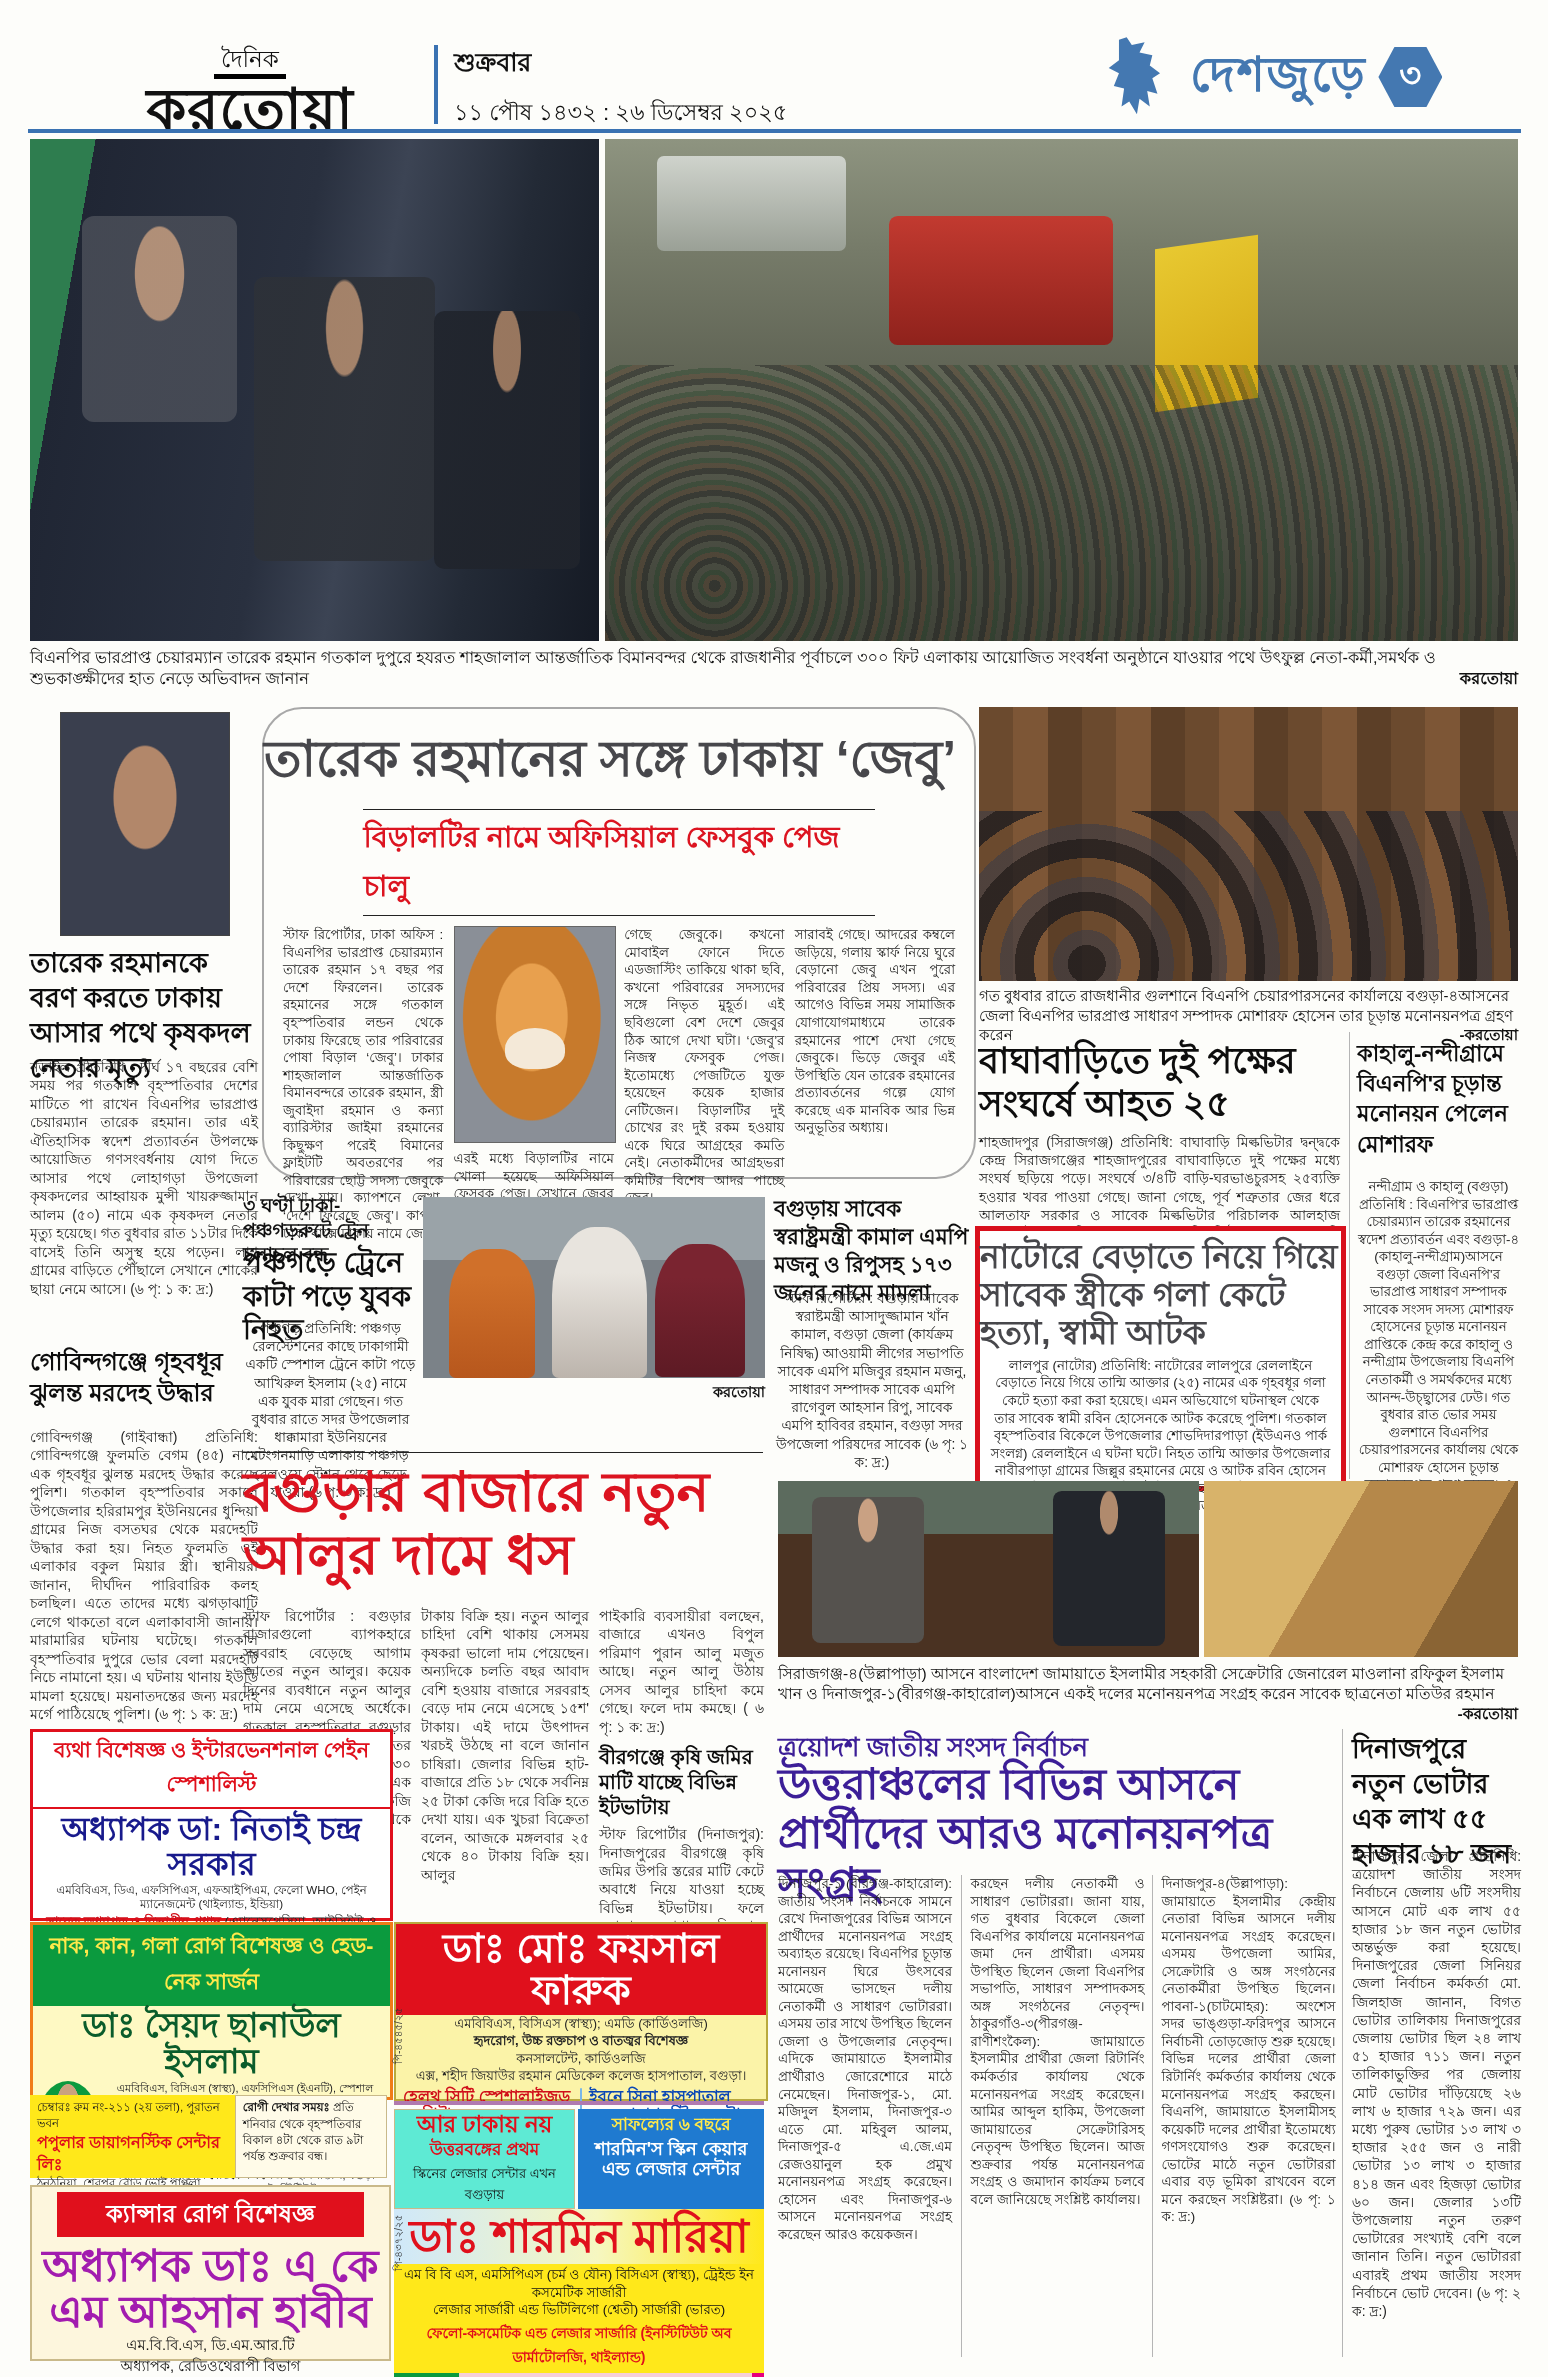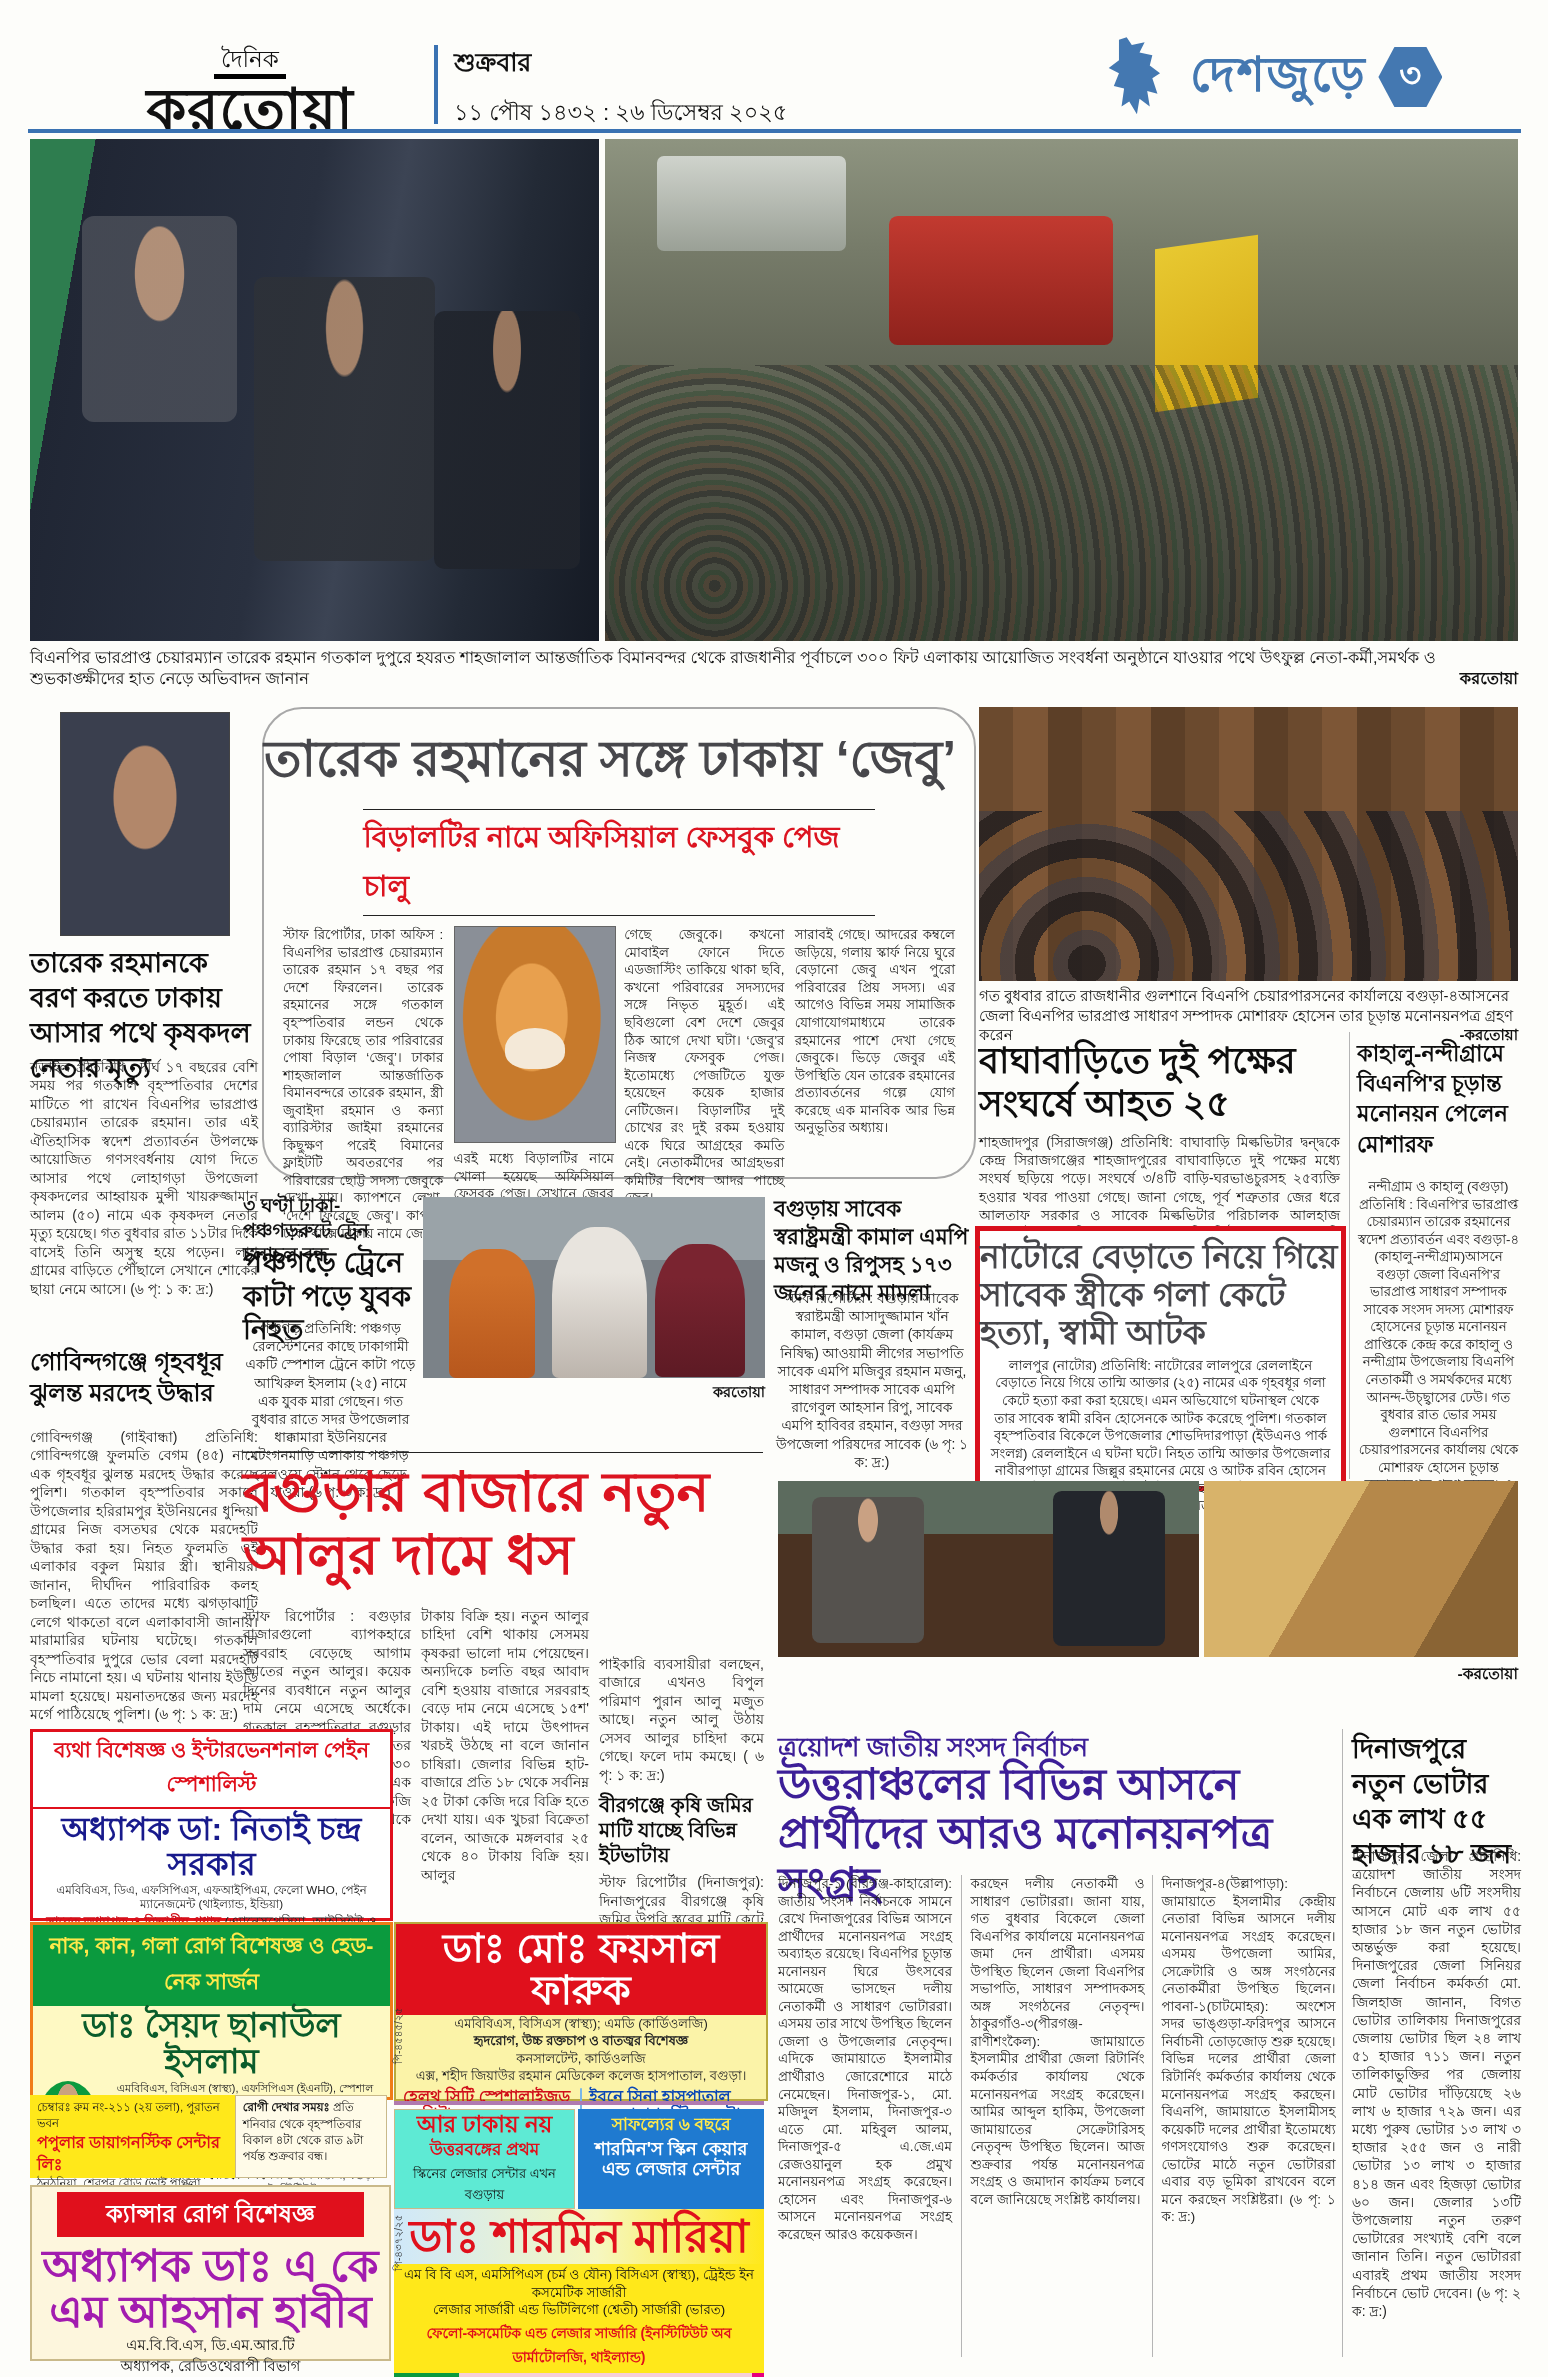--- a/index.html
+++ b/index.html
@@ -173,32 +173,33 @@
     <span class="credit">করতোয়া</span>
   </div>
 
   <div class="abs hl-black ctr" style="left:774px;top:1196px;width:196px;font-size:21.5px;line-height:1.3;">বগুড়ায় সাবেক স্বরাষ্ট্রমন্ত্রী কামাল এমপি মজনু ও রিপুসহ ১৭৩ জনের নামে মামলা</div>
   <div class="abs bodytxt ctr" style="left:774px;top:1290px;width:196px;font-size:13.8px;text-align:center;">স্টাফ রিপোর্টার : বগুড়ায় সাবেক স্বরাষ্টমন্ত্রী আসাদুজ্জামান খাঁন কামাল, বগুড়া জেলা (কার্যক্রম নিষিদ্ধ) আওয়ামী লীগের সভাপতি সাবেক এমপি মজিবুর রহমান মজনু, সাধারণ সম্পাদক সাবেক এমপি রাগেবুল আহসান রিপু, সাবেক এমপি হাবিবর রহমান, বগুড়া সদর উপজেলা পরিষদের সাবেক (৬ পৃ: ১ ক: দ্র:)</div>
 
   <div class="abs hairline" style="left:243px;top:1452px;width:520px;"></div>
   <div class="abs hl-red ctr" style="left:243px;top:1461px;width:520px;font-size:55px;line-height:1.15;">বগুড়ার বাজারে নতুন আলুর দামে ধস</div>
   <div class="abs bodytxt" style="left:243px;top:1607px;width:168px;">স্টাফ রিপোর্টার : বগুড়ার বাজারগুলো ব্যাপকহারে সরবরাহ বেড়েছে আগাম জাতের নতুন আলুর। কয়েক দিনের ব্যবধানে নতুন আলুর দাম নেমে এসেছে অর্ধেকে। গতকাল বৃহস্পতিবার বগুড়ার বাজারে নতুন পাকরি জাতের আলু বিক্রি হয় কেজি প্রতি ৩০ টাকা দরে। কৃষকরা বলছেন এক সপ্তাহ আগেও এই আলু কেজি প্রতি ৬০ টাকার ১৮শ' থেকে ২৫শ'</div>
   <div class="abs bodytxt" style="left:421px;top:1607px;width:168px;height:301px;">টাকায় বিক্রি হয়। নতুন আলুর চাহিদা বেশি থাকায় সেসময় কৃষকরা ভালো দাম পেয়েছেন। অন্যদিকে চলতি বছর আবাদ বেশি হওয়ায় বাজারে সরবরাহ বেড়ে দাম নেমে এসেছে ১৫শ' টাকায়। এই দামে উৎপাদন খরচই উঠছে না বলে জানান চাষিরা। জেলার বিভিন্ন হাট-বাজারে প্রতি ১৮ থেকে সর্বনিম্ন ২৫ টাকা কেজি দরে বিক্রি হতে দেখা যায়। এক খুচরা বিক্রেতা বলেন, আজকে মঙ্গলবার ২৫ থেকে ৪০ টাকায় বিক্রি হয়। আলুর</div>
-  <div class="abs" style="left:599px;top:1607px;width:165px;margin-top:48px;">
+  <div class="abs" style="left:599px;top:1607px;width:165px;">
     <div class="bodytxt">পাইকারি ব্যবসায়ীরা বলছেন, বাজারে এখনও বিপুল পরিমাণ পুরান আলু মজুত আছে। নতুন আলু উঠায় সেসব আলুর চাহিদা কমে গেছে। ফলে দাম কমছে। ( ৬ পৃ: ১ ক: দ্র:)</div>
     <div class="hl-black ctr" style="font-size:20px;line-height:1.25;margin:8.6px 0 5.2px;">বীরগঞ্জে কৃষি জমির মাটি যাচ্ছে বিভিন্ন ইটভাটায়</div>
     <div class="bodytxt">স্টাফ রিপোর্টার (দিনাজপুর): দিনাজপুরের বীরগঞ্জে কৃষি জমির উপরি স্তরের মাটি কেটে অবাধে নিয়ে যাওয়া হচ্ছে বিভিন্ন ইটভাটায়। ফলে মুনাফার আশায় দিন-রাত কৃষিজমি থেকে মাটি কেটে বিক্রি করছেন জমির মালিকরা। এতে কমছে ফসলি জমির উর্বরা স্তরের মাটি (৬ পৃ: ১ ক: দ্র:)</div>
   </div>
 
   <div class="abs photo" style="left:778px;top:1481px;width:421px;height:176px;background:linear-gradient(180deg,#5c6b5e 0 30%,#4a3222 30% 100%);">
     <div class="abs" style="left:34px;top:15.5px;width:112px;height:146px;background:radial-gradient(ellipse at 50% 16%,#c9a183 0 12%,#55524e 13% 100%);border-radius:8.6px;"></div>
     <div class="abs" style="left:275px;top:10.3px;width:112px;height:155px;background:radial-gradient(ellipse at 50% 14%,#b08a6d 0 11%,#23262c 12% 100%);border-radius:8.6px;"></div>
   </div>
   <div class="abs photo" style="left:1204px;top:1481px;width:314px;height:176px;background:linear-gradient(120deg,#d8b36a 0 40%,#b5884a 40% 75%,#8a6434 75% 100%);"></div>
   <div class="abs cap" style="left:778px;top:1664px;width:740px;font-size:15.5px;">
+    <span>সিরাজগঞ্জ-৪(উল্লাপাড়া) আসনে বাংলাদেশ জামায়াতে ইসলামীর সহকারী সেক্রেটারি জেনারেল মাওলানা রফিকুল ইসলাম খান ও দিনাজপুর-১(বীরগঞ্জ-কাহারোল)আসনে একই দলের মনোনয়নপত্র সংগ্রহ করেন সাবেক ছাত্রনেতা মতিউর রহমান</span>
     <span class="credit">-করতোয়া</span>
   </div>
 
   <div class="abs hl-purple ctr" style="left:778px;top:1727px;width:559px;font-size:26px;">ত্রয়োদশ জাতীয় সংসদ নির্বাচন</div>
   <div class="abs hl-purple ctr" style="left:778px;top:1760px;width:559px;font-size:43px;line-height:1.15;">উত্তরাঞ্চলের বিভিন্ন আসনে প্রার্থীদের আরও মনোনয়নপত্র সংগ্রহ</div>
   <div class="abs bodytxt" style="left:778px;top:1875px;width:174px;height:482px;font-size:13.3px;">দিনাজপুর-১ (বীরগঞ্জ-কাহারোল): জাতীয় সংসদ নির্বাচনকে সামনে রেখে দিনাজপুরের বিভিন্ন আসনে প্রার্থীদের মনোনয়নপত্র সংগ্রহ অব্যাহত রয়েছে। বিএনপির চূড়ান্ত মনোনয়ন ঘিরে উৎসবের আমেজে ভাসছেন দলীয় নেতাকর্মী ও সাধারণ ভোটাররা। এসময় তার সাথে উপস্থিত ছিলেন জেলা ও উপজেলার নেতৃবৃন্দ। এদিকে জামায়াতে ইসলামীর প্রার্থীরাও জোরেশোরে মাঠে নেমেছেন। দিনাজপুর-১, মো. মজিদুল ইসলাম, দিনাজপুর-৩ এতে মো. মহিবুল আলম, দিনাজপুর-৫ এ.জে.এম রেজওয়ানুল হক প্রমুখ মনোনয়নপত্র সংগ্রহ করেছেন। হোসেন এবং দিনাজপুর-৬ আসনে মনোনয়নপত্র সংগ্রহ করেছেন আরও কয়েকজন।</div>
   <div class="abs bodytxt colrule" style="left:961px;top:1875px;width:174px;height:482px;font-size:13.3px;padding-left:8.6px;">করছেন দলীয় নেতাকর্মী ও সাধারণ ভোটাররা। জানা যায়, গত বুধবার বিকেলে জেলা বিএনপির কার্যালয়ে মনোনয়নপত্র জমা দেন প্রার্থীরা। এসময় উপস্থিত ছিলেন জেলা বিএনপির সভাপতি, সাধারণ সম্পাদকসহ অঙ্গ সংগঠনের নেতৃবৃন্দ। ঠাকুরগাঁও-৩(পীরগঞ্জ-রাণীশংকৈল): জামায়াতে ইসলামীর প্রার্থীরা জেলা রিটার্নিং কর্মকর্তার কার্যালয় থেকে মনোনয়নপত্র সংগ্রহ করেছেন। আমির আব্দুল হাকিম, উপজেলা জামায়াতের সেক্রেটারিসহ নেতৃবৃন্দ উপস্থিত ছিলেন। আজ শুক্রবার পর্যন্ত মনোনয়নপত্র সংগ্রহ ও জমাদান কার্যক্রম চলবে বলে জানিয়েছে সংশ্লিষ্ট কার্যালয়।</div>
   <div class="abs bodytxt colrule" style="left:1152px;top:1875px;width:174px;height:482px;font-size:13.3px;padding-left:8.6px;">দিনাজপুর-৪(উল্লাপাড়া): জামায়াতে ইসলামীর কেন্দ্রীয় নেতারা বিভিন্ন আসনে দলীয় মনোনয়নপত্র সংগ্রহ করেছেন। এসময় উপজেলা আমির, সেক্রেটারি ও অঙ্গ সংগঠনের নেতাকর্মীরা উপস্থিত ছিলেন। পাবনা-১(চাটমোহর): অংশেস সদর ভাঙ্গুড়া-ফরিদপুর আসনে নির্বাচনী তোড়জোড় শুরু হয়েছে। বিভিন্ন দলের প্রার্থীরা জেলা রিটার্নিং কর্মকর্তার কার্যালয় থেকে মনোনয়নপত্র সংগ্রহ করছেন। বিএনপি, জামায়াতে ইসলামীসহ কয়েকটি দলের প্রার্থীরা ইতোমধ্যে গণসংযোগও শুরু করেছেন। ভোটের মাঠে নতুন ভোটাররা এবার বড় ভূমিকা রাখবেন বলে মনে করছেন সংশ্লিষ্টরা। (৬ পৃ: ১ ক: দ্র:)</div>
 
   <div class="abs colrule" style="left:1342px;top:1729px;height:628px;"></div>

